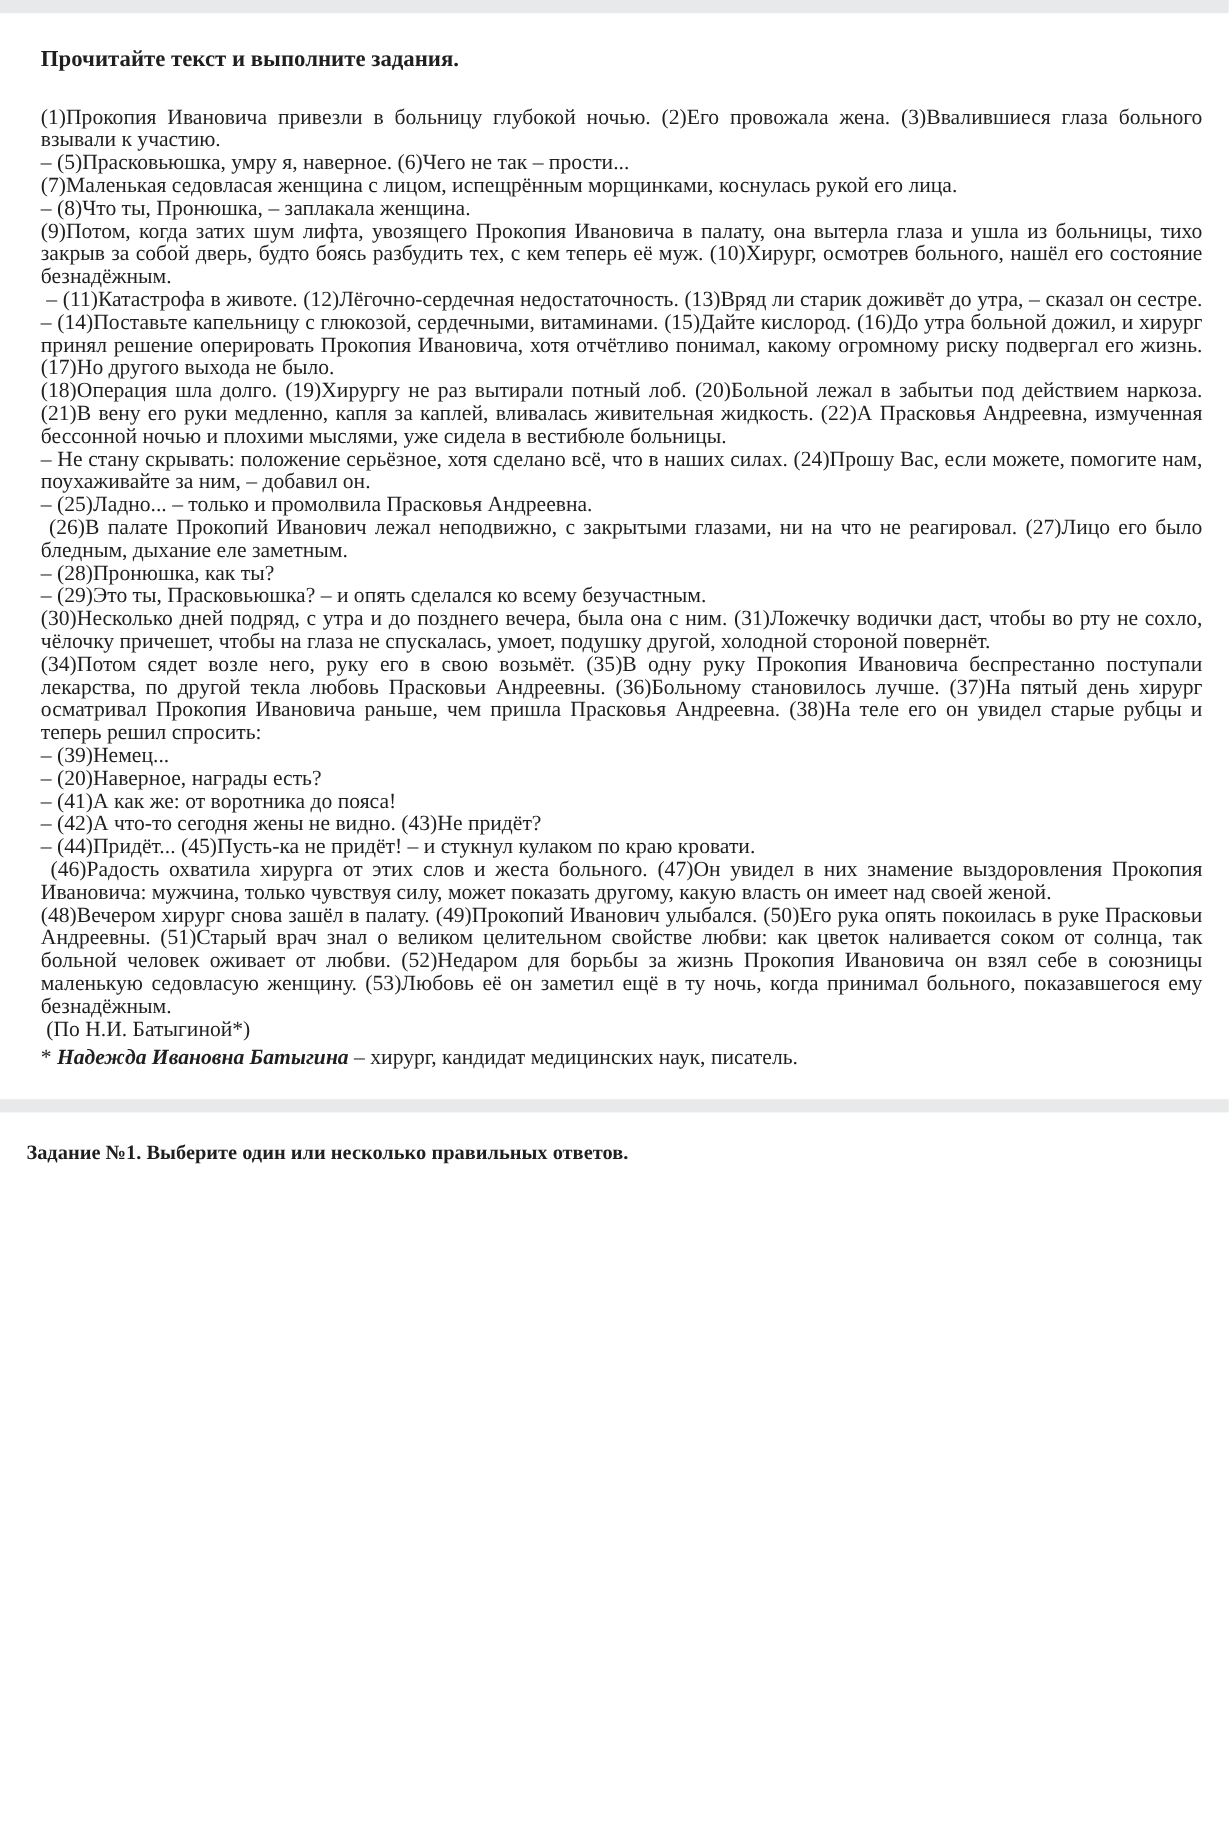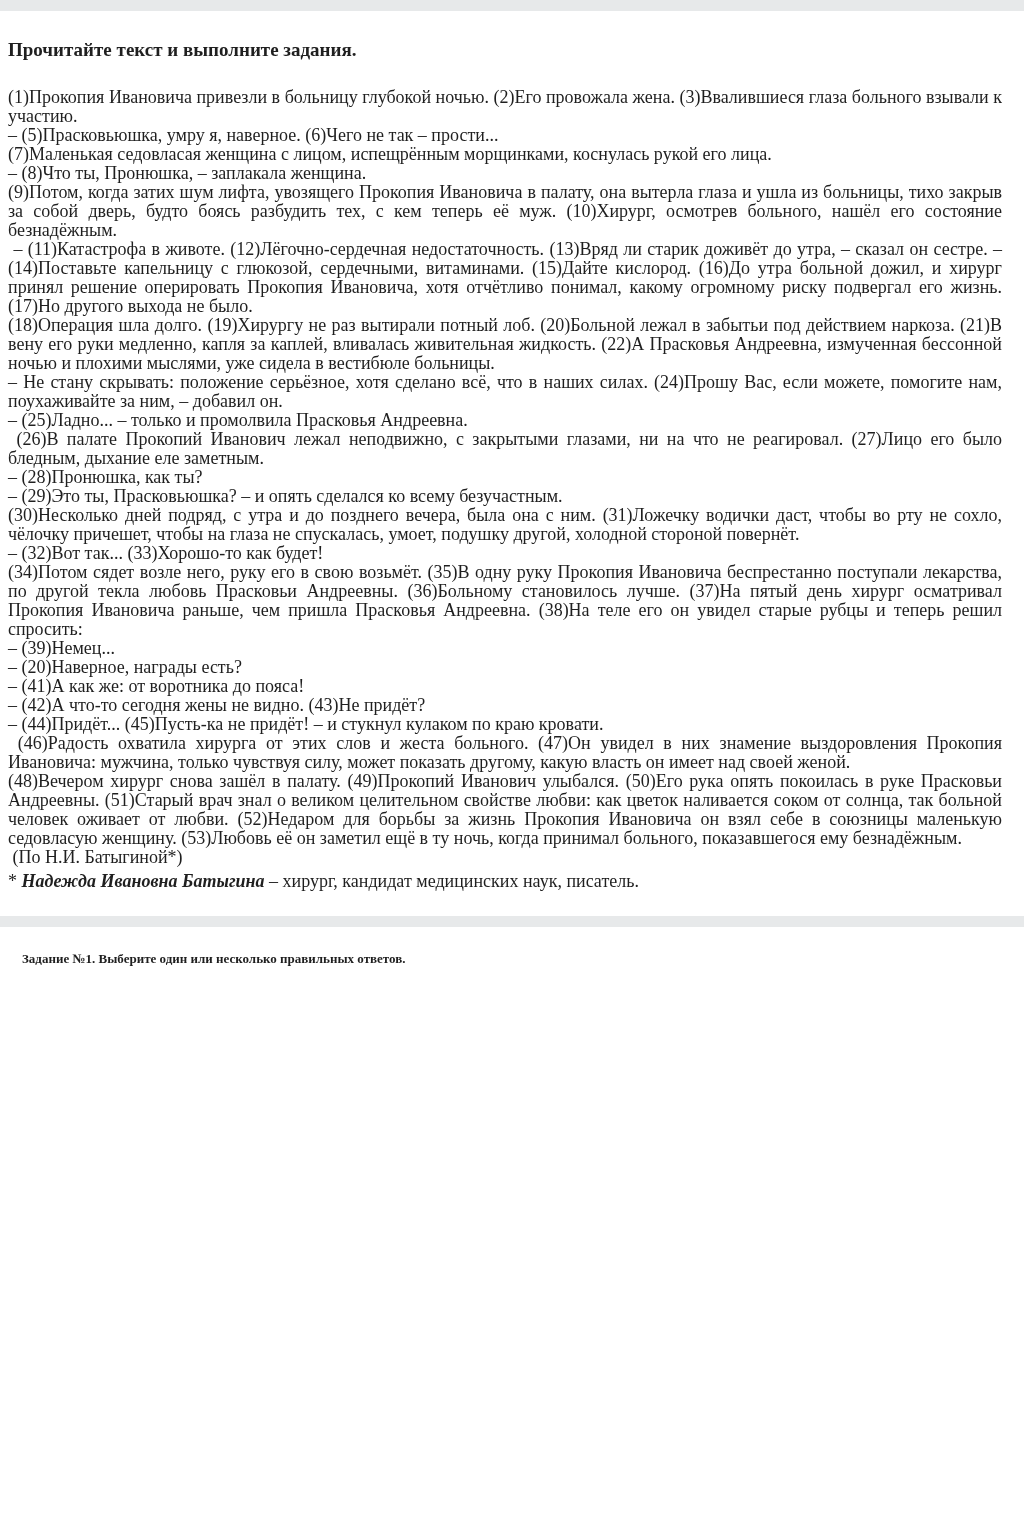--- a/index.html
+++ b/index.html
@@ -7,40 +7,40 @@
   body {
     width: 1024px; height: 1518px;
     overflow: hidden;
     font-family: "Liberation Serif", "DejaVu Serif", serif;
     color: #1f1f1f;
   }
   .graybar {
     width: 100%; height: 11px;
     background: #e7e9ea;
   }
-  .content { padding: 18px 22px 0 8px; }
+  .content { padding: 18px 22px 0 34px; }
   .instruction {
     font-size: 19px; font-weight: bold;
     margin: 10px 0 27px 0;
   }
   .para, .source {
     font-size: 18px;
     line-height: 19px;
     text-align: justify;
     white-space: pre-wrap;
   }
   .footnote {
     font-size: 18px;
     line-height: 29px;
   }
   .fn-name { font-weight: bold; font-style: italic; }
   .divider { margin-top: 20px; }
   .task { padding: 24px 22px 0 22px; }
   .task-heading {
-    font-size: 13px; font-weight: bold;
+    font-size: 17px; font-weight: bold;
     margin: 0 0 27px 0;
   }
 </style>
 </head>
 <body>
 
 <div>
 
   <div class="graybar"></div>
 
@@ -70,21 +70,20 @@
         <p class="para">– (25)Ладно... – только и промолвила Прасковья Андреевна.</p>
 
         <p class="para"> (26)В палате Прокопий Иванович лежал неподвижно, с закрытыми глазами, ни на что не реагировал. (27)Лицо его было бледным, дыхание еле заметным.</p>
 
         <p class="para">– (28)Пронюшка, как ты?</p>
 
         <p class="para">– (29)Это ты, Прасковьюшка? – и опять сделался ко всему безучастным.</p>
 
         <p class="para">(30)Несколько дней подряд, с утра и до позднего вечера, была она с ним. (31)Ложечку водички даст, чтобы во рту не сохло, чёлочку причешет, чтобы на глаза не спускалась, умоет, подушку другой, холодной стороной повернёт.</p>
 
-        <p class="para">– (32)Вот так... (33)Хорошо-то как будет!</p>
 
         <p class="para">(34)Потом сядет возле него, руку его в свою возьмёт. (35)В одну руку Прокопия Ивановича беспрестанно поступали лекарства, по другой текла любовь Прасковьи Андреевны. (36)Больному становилось лучше. (37)На пятый день хирург осматривал Прокопия Ивановича раньше, чем пришла Прасковья Андреевна. (38)На теле его он увидел старые рубцы и теперь решил спросить:</p>
 
 
         <p class="para">– (39)Немец...</p>
 
         <p class="para">– (20)Наверное, награды есть?</p>
 
         <p class="para">– (41)А как же: от воротника до пояса!</p>
 

